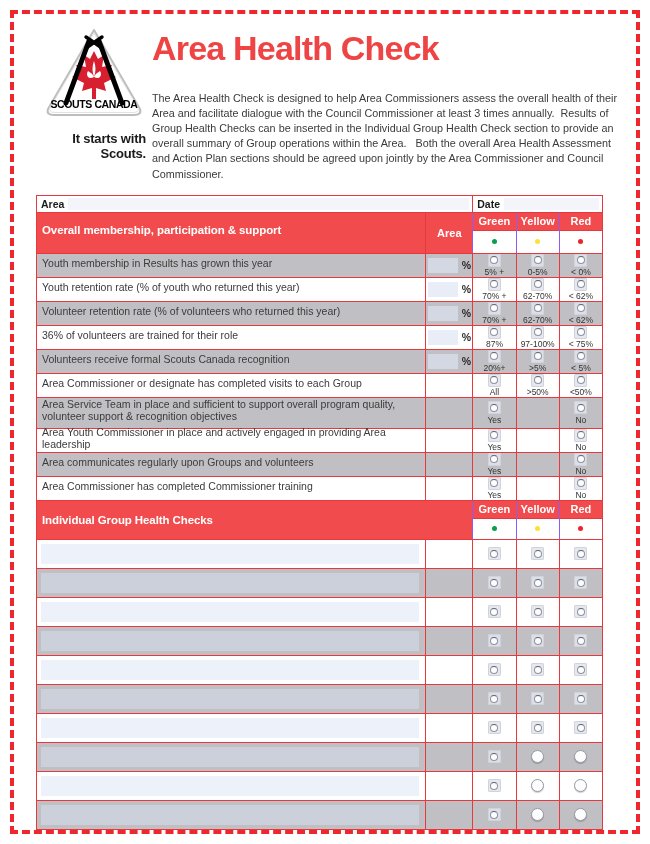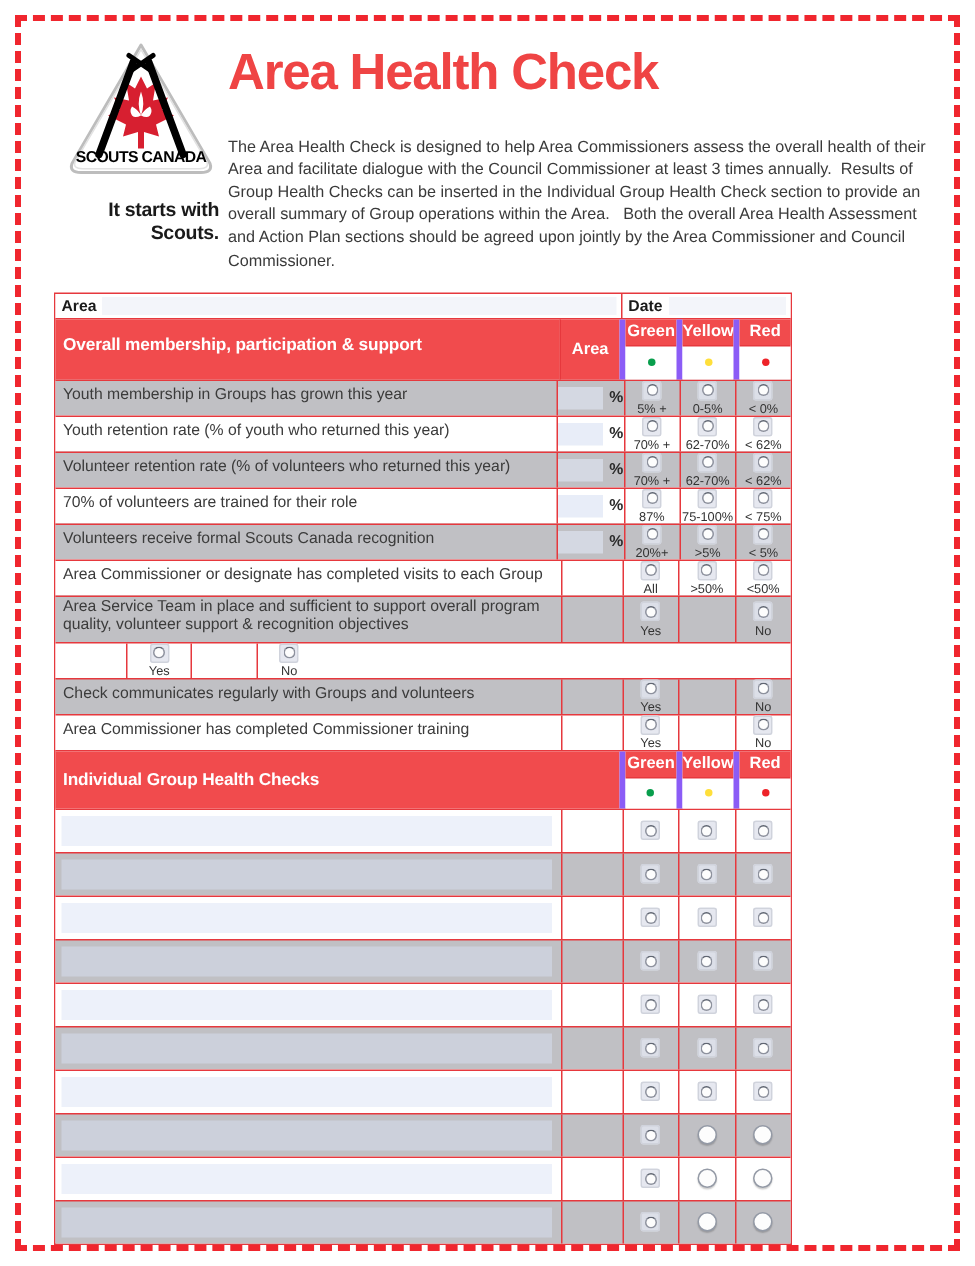--- a/index.html
+++ b/index.html
@@ -14,21 +14,21 @@
 
   
   .header { display: flex; padding: 27px 0 0 36px; }
   .logo-block { width: 110px; text-align: right; flex-shrink: 0; }
   .tagline { font-size: 13px; font-weight: bold; color: #1a1a1a; margin-top: 2px; letter-spacing: -0.2px; }
   .header-right { margin-left: 6px; width: 468px; }
   .page-title { color: #ef4444; font-size: 34px; font-weight: bold; letter-spacing: -0.8px; margin: 2px 0 12px; }
   .intro { font-size: 10.8px; color: #3a3a3a; line-height: 1.4; white-space: pre-wrap; margin-top: 23px; }
 
   
-  .hc-table { margin: 13px 0 0 36px; width: 492px; border: 1.5px solid #e6383d; }
+  .hc-table { margin: 13px 0 0 36px; width: 567px; border: 1.5px solid #e6383d; }
   .row { display: flex; border-top: 1px solid #e6383d; }
   .row:first-child { border-top: none; }
   .cell { border-left: 1px solid #e6383d; display: flex; align-items: center; }
   .cell:first-child { border-left: none; }
 
   .c-desc  { width: 389px; padding: 2px 6px 7px 5px; font-size: 10.5px; color: #3b3b3b; }
   .c-area  { width: 47px;  justify-content: center; }
   .c-col   { width: 43.3px; flex-direction: column; justify-content: center; }
 
   .row-gray  { background: #c0c0c4; }
@@ -38,21 +38,21 @@
   .row-top { height: 16px; font-size: 10.5px; }
   .row-top .cell { padding: 1px 2px 1px 4px; }
   .top-label { font-weight: bold; color: #1a1a1a; margin-right: 3px; }
   .top-field { flex: 1; align-self: stretch; margin: 1px 1px; background: #f3f5fa; }
   .c-top-area { width: 436px; }
   .c-top-date { width: 130px; }
 
   
   .sec-label { background: #f14b4d; color: #ffffff; font-weight: bold; font-size: 11.5px; letter-spacing: -0.1px; padding-left: 5px; display: flex; align-items: center; }
   .sec-area-label { background: #f14b4d; color: #ffffff; font-weight: bold; font-size: 11px; justify-content: center; }
-  .color-col { display: flex; flex-direction: column; width: 43.3px; border-left: 4px solid #8b5cf6; }
+  .color-col { display: flex; flex-direction: column; width: 43.3px; border-left: 1px solid #8b5cf6; }
   .color-name { background: #f14b4d; color: #ffffff; font-weight: bold; font-size: 11px; text-align: center; height: 17px; line-height: 17px; }
   .dot-cell { background: #ffffff; flex: 1; display: flex; align-items: center; justify-content: center; border-top: 1px solid #e6383d; }
   .dot { width: 5px; height: 5px; border-radius: 50%; }
   .dot.green  { background: #089e4c; }
   .dot.yellow { background: #ffdf3a; }
   .dot.red    { background: #ee2329; }
   .row-sechead { height: 41px; }
 
   
   .q-row { height: 24px; }
@@ -138,21 +138,21 @@
     </div>
     <div class="color-col">
       <div class="color-name">Red</div>
       <div class="dot-cell">
           <span class="dot red"></span>
         </div>
     </div>
   </div>
 
   <div class="row q-row row-gray">
-    <div class="cell c-desc">Youth membership in Groups has grown this year</div>
+    <div class="cell c-desc">Youth membership in Results has grown this year</div>
     <div class="cell c-area">
         <span class="pct-box"></span>
         <span class="pct-sign">%</span>
       </div>
     <div class="cell c-col">
         <span class="radio">
           <i></i>
         </span>
         <span class="radio-label">5% +</span>
       </div>
@@ -216,36 +216,36 @@
       </div>
     <div class="cell c-col">
         <span class="radio">
           <i></i>
         </span>
         <span class="radio-label">&lt; 62%</span>
       </div>
   </div>
 
   <div class="row q-row row-white">
-    <div class="cell c-desc">70% of volunteers are trained for their role</div>
+    <div class="cell c-desc">36% of volunteers are trained for their role</div>
     <div class="cell c-area">
         <span class="pct-box"></span>
         <span class="pct-sign">%</span>
       </div>
     <div class="cell c-col">
         <span class="radio">
           <i></i>
         </span>
         <span class="radio-label">87%</span>
       </div>
     <div class="cell c-col">
         <span class="radio">
           <i></i>
         </span>
-        <span class="radio-label">75-100%</span>
+        <span class="radio-label">97-100%</span>
       </div>
     <div class="cell c-col">
         <span class="radio">
           <i></i>
         </span>
         <span class="radio-label">&lt; 75%</span>
       </div>
   </div>
 
   <div class="row q-row row-gray">
@@ -309,38 +309,39 @@
     <div class="cell c-col"></div>
     <div class="cell c-col">
         <span class="radio">
           <i></i>
         </span>
         <span class="radio-label">No</span>
       </div>
   </div>
 
   <div class="row q-row row-white">
+    <div class="cell c-desc">Area Youth Commissioner in place and actively engaged in providing Area leadership</div>
     <div class="cell c-area"></div>
     <div class="cell c-col">
         <span class="radio">
           <i></i>
         </span>
         <span class="radio-label">Yes</span>
       </div>
     <div class="cell c-col"></div>
     <div class="cell c-col">
         <span class="radio">
           <i></i>
         </span>
         <span class="radio-label">No</span>
       </div>
   </div>
 
   <div class="row q-row row-gray">
-    <div class="cell c-desc">Check communicates regularly with Groups and volunteers</div>
+    <div class="cell c-desc">Area communicates regularly upon Groups and volunteers</div>
     <div class="cell c-area"></div>
     <div class="cell c-col">
         <span class="radio">
           <i></i>
         </span>
         <span class="radio-label">Yes</span>
       </div>
     <div class="cell c-col"></div>
     <div class="cell c-col">
         <span class="radio">

